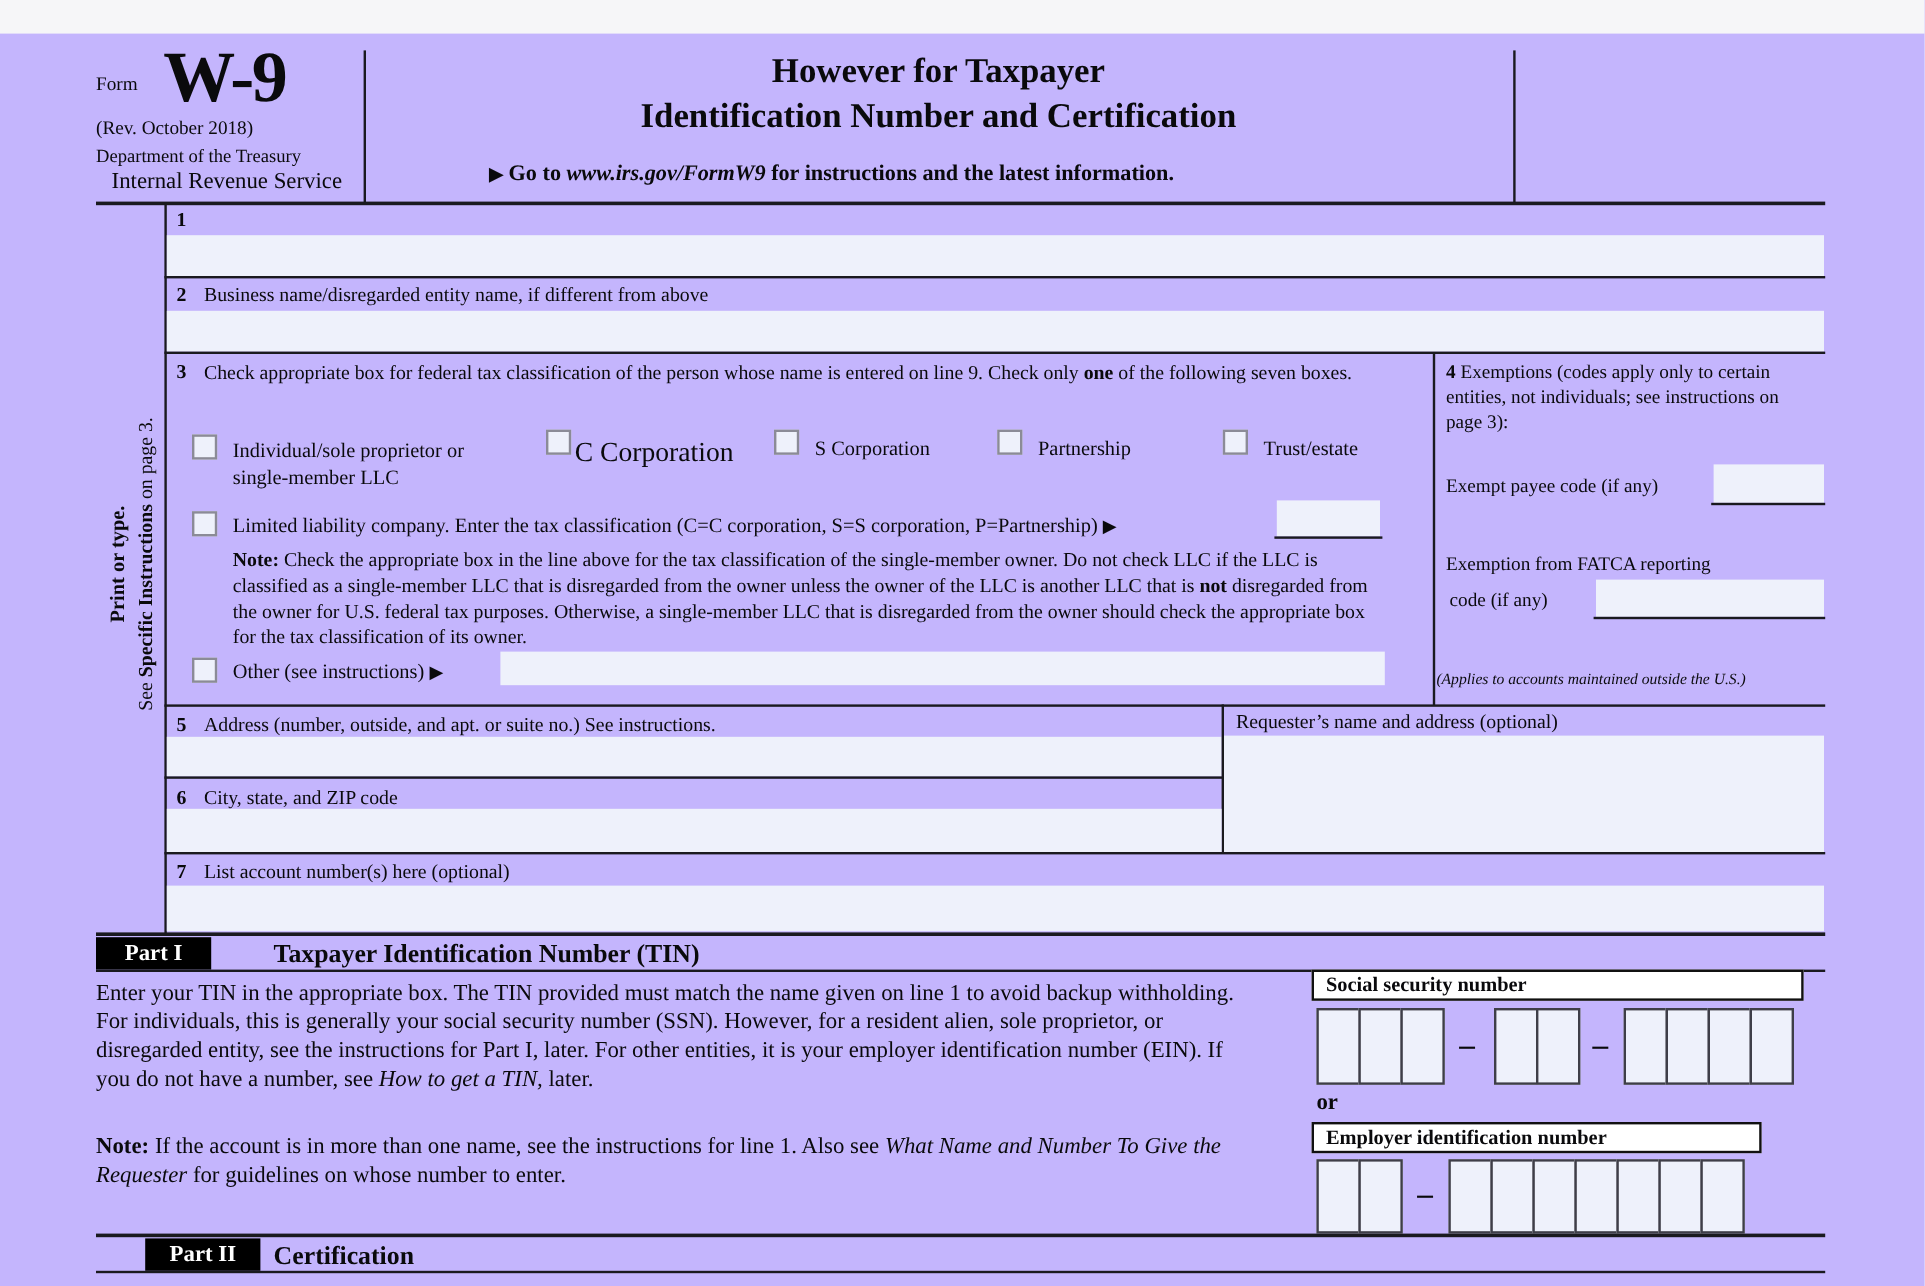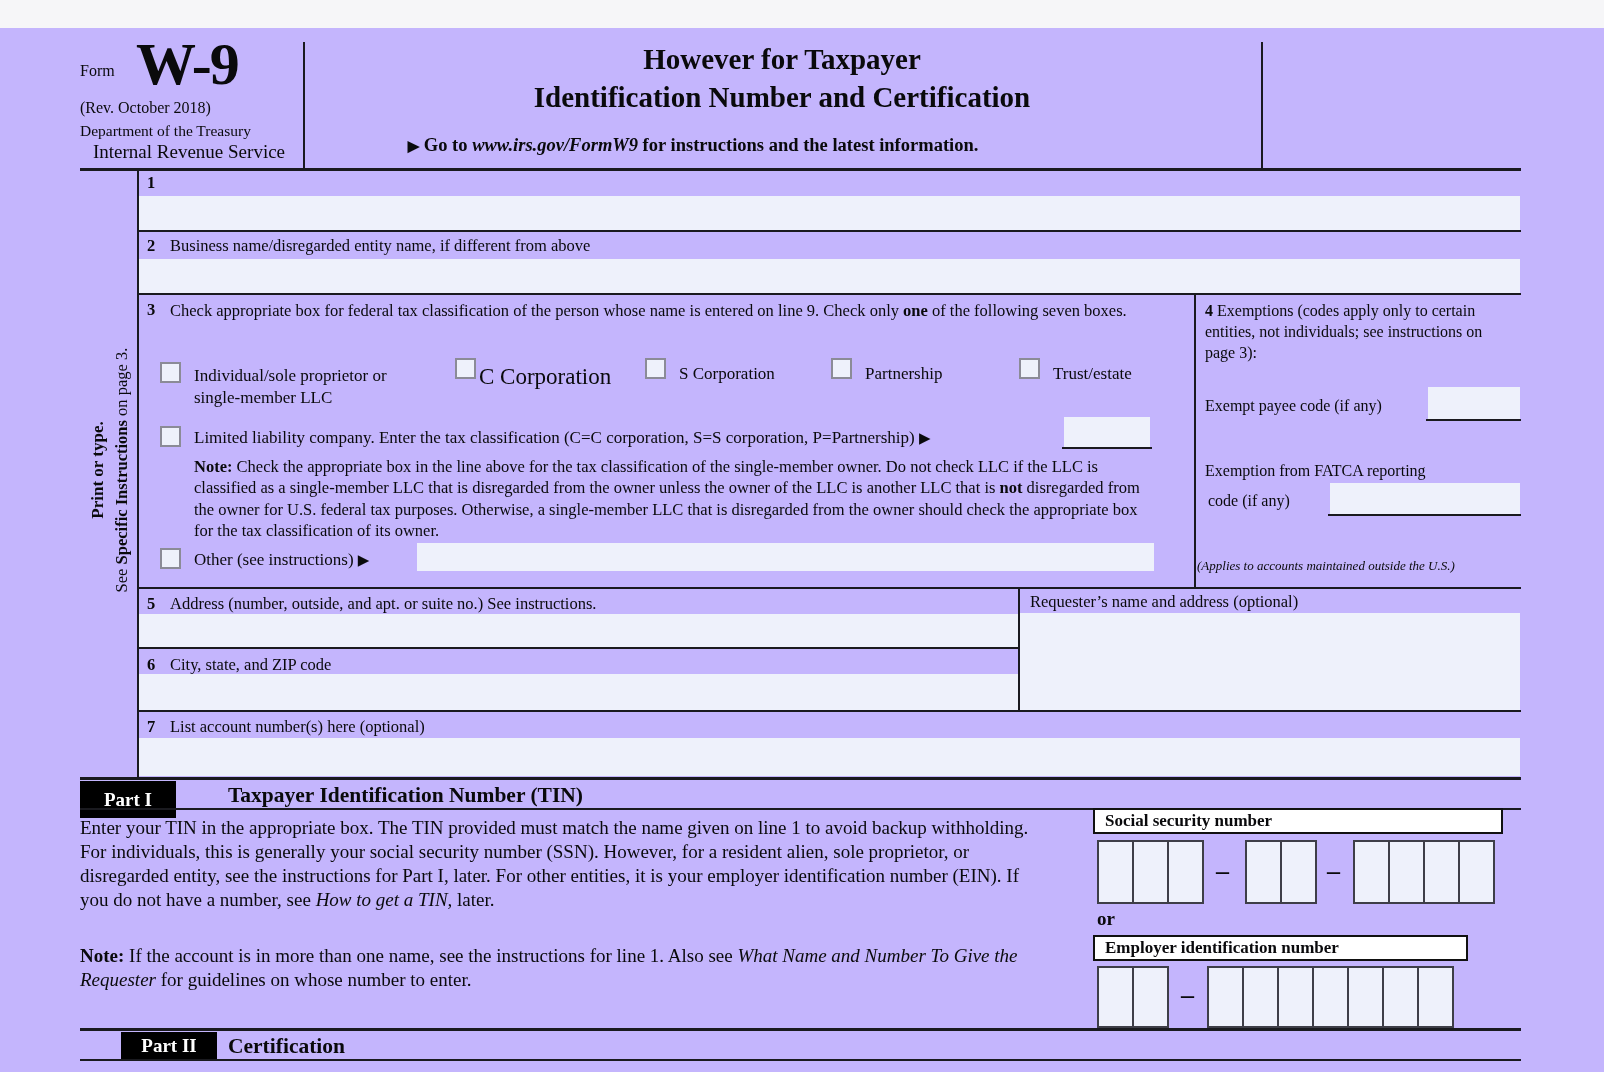--- a/index.html
+++ b/index.html
@@ -134,21 +134,21 @@
   <div class="num" style="left:147px;top:655px;">6</div>
   <div class="lbl" style="left:170px;top:655px;">City, state, and ZIP code</div>
   <div class="field" style="left:138.5px;top:674px;width:879px;height:36px;"></div>
   <div class="hline" style="left:137px;top:710px;width:1384px;height:1.8px;"></div>
 
   <div class="num" style="left:147px;top:717px;">7</div>
   <div class="lbl" style="left:170px;top:717px;">List account number(s) here (optional)</div>
   <div class="field" style="left:138.5px;top:738px;width:1381px;height:38px;"></div>
 
   <div class="hline" style="left:80px;top:777px;width:1441px;height:2.5px;"></div>
-  <div class="partbar-box" style="left:80px;top:781px;width:96px;height:37px;">Part I</div>
+  <div class="partbar-box" style="left:80px;top:781px;width:96px;height:27px;">Part I</div>
   <div class="part-title" style="left:228px;top:783px;">Taxpayer Identification Number (TIN)</div>
   <div class="hline" style="left:80px;top:808px;width:1441px;height:1.5px;"></div>
 
   <div class="body19" style="left:80px;top:816px;width:950px;">
     <span>Enter your TIN in the appropriate box. The TIN provided must match the name given on line 1 to avoid backup withholding. For individuals, this is generally your social security number (SSN). However, for a resident alien, sole proprietor, or disregarded entity, see the instructions for Part I, later. For other entities, it is your employer identification number (EIN). If you do not have a number, see </span><i>How to get a TIN,</i><span> later.</span>
   </div>
   <div class="body19" style="left:80px;top:944px;width:955px;">
     <b>Note:</b><span> If the account is in more than one name, see the instructions for line 1. Also see </span><i>What Name and Number To Give the Requester</i><span> for guidelines on whose number to enter.</span>
   </div>
 

